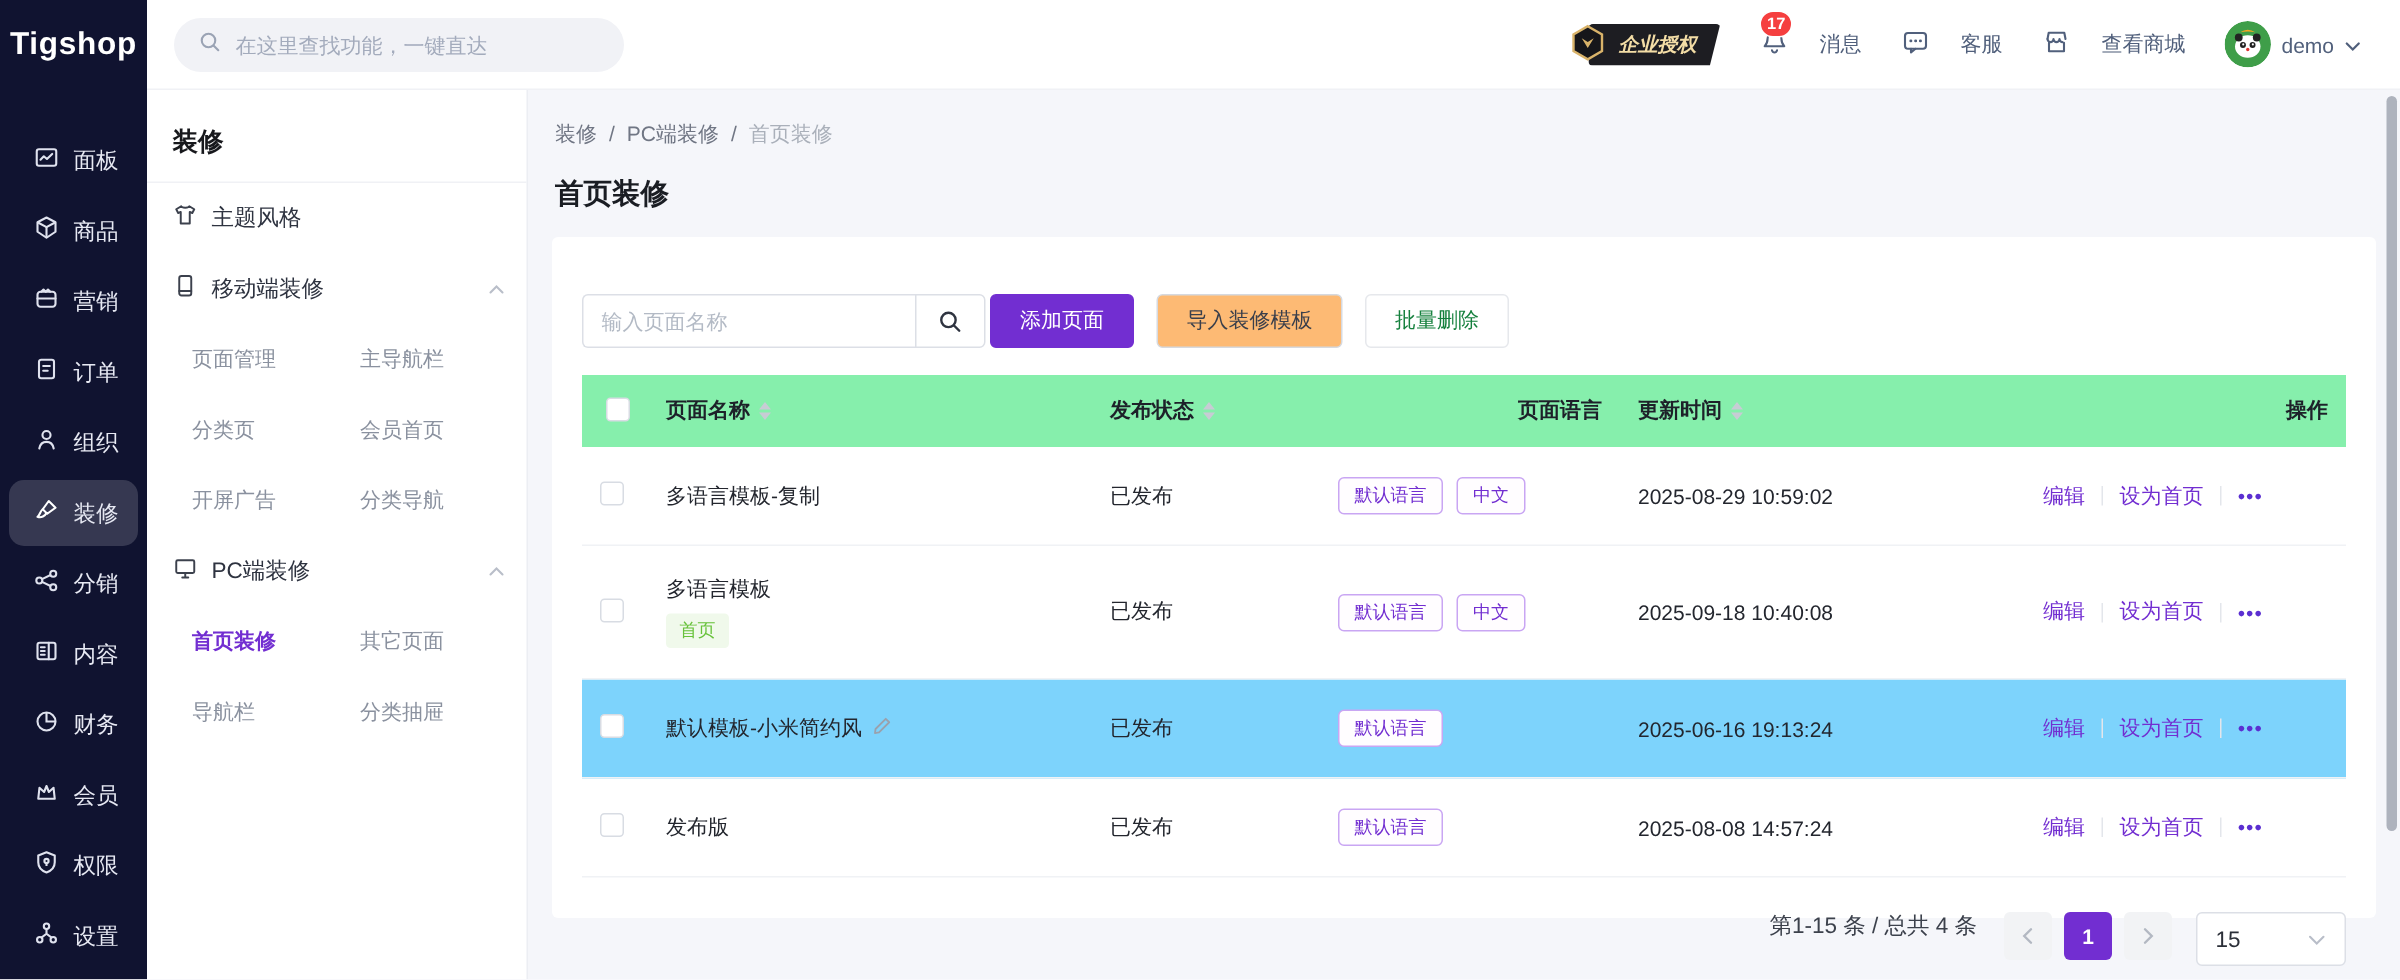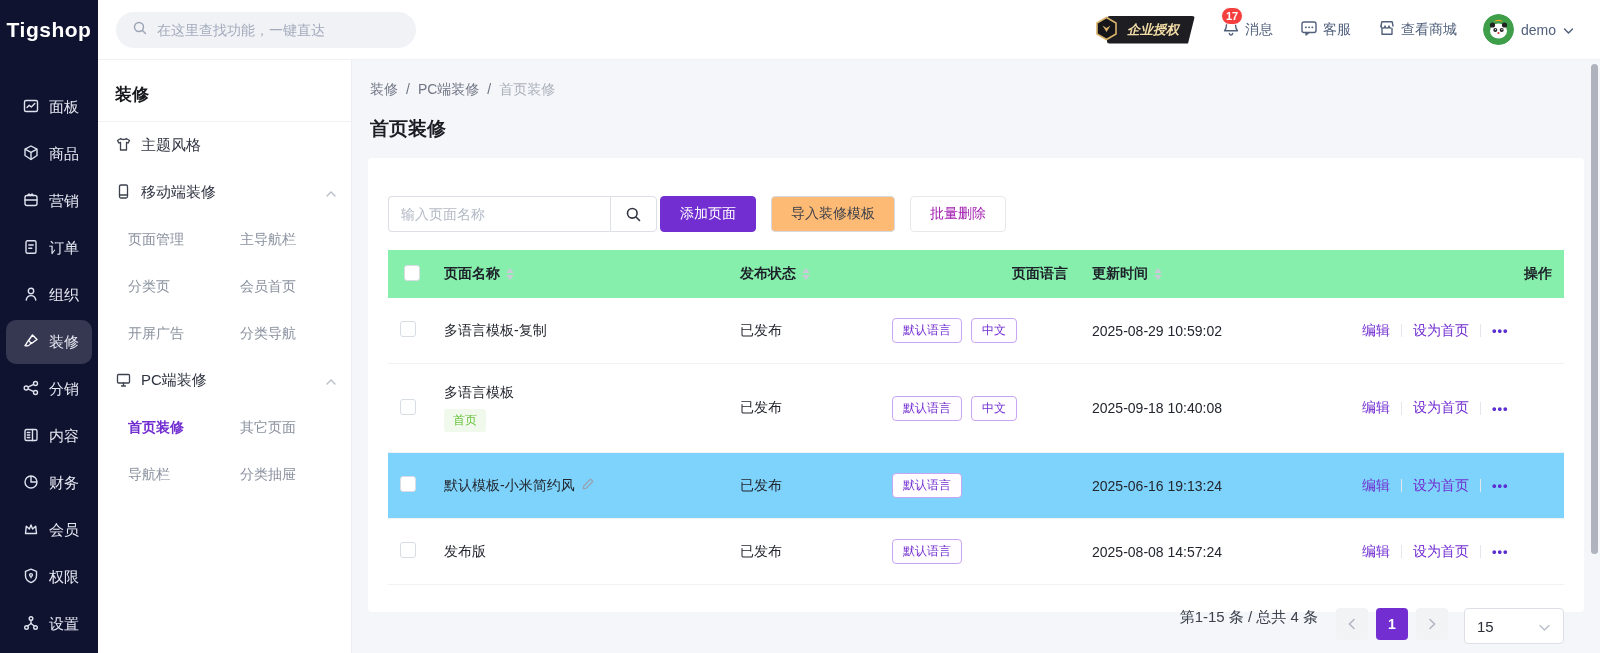--- a/index.html
+++ b/index.html
@@ -17,21 +17,21 @@
 
   
   .topbar { position:absolute; left:98px; top:0; right:0; height:60px; background:#fff; border-bottom:1px solid #f0f1f5; display:flex; align-items:center; padding:0 26px 0 18px; z-index:4; }
   .global-search { display:flex; align-items:center; gap:9px; width:300px; height:36px; border-radius:18px; background:#f1f2f6; padding:0 16px; color:#9aa3b4; font-size:14px; }
   .global-search input { border:none; outline:none; background:transparent; font-size:14px; color:#333; width:100%; font-family:inherit; }
   .global-search input::placeholder { color:#a3abbc; }
   .topbar-right { margin-left:auto; display:flex; align-items:center; gap:26px; color:#51607c; font-size:14px; }
   .license { position:relative; display:flex; align-items:center; height:27px; cursor:pointer; }
   .license-bg { display:flex; align-items:center; background:#1d1d22; color:#f3dda6; font-size:13px; font-weight:700; font-style:italic; padding:5px 16px 5px 20px; margin-left:-13px; border-radius:3px; clip-path:polygon(0 0,100% 0,calc(100% - 7px) 100%,0 100%); }
   .hexagon { position:relative; z-index:2; }
-  .top-item { display:flex; align-items:center; gap:4px; cursor:pointer; }
+  .top-item { display:flex; align-items:center; gap:20px; cursor:pointer; }
   .bell-wrap { position:relative; }
   .notif-badge { position:absolute; top:-11px; left:0px; min-width:20px; height:18px; border-radius:9px; background:#f53f3f; color:#fff; font-size:11px; font-weight:700; display:flex; align-items:center; justify-content:center; padding:0 4px; border:1px solid #fff; }
   .user { display:flex; align-items:center; gap:7px; cursor:pointer; }
   .avatar { width:31px; height:31px; border-radius:50%; overflow:hidden; display:block; }
 
   
   .submenu { position:absolute; left:98px; top:60px; width:254px; bottom:0; background:#fff; border-right:1px solid #eceef3; z-index:3; }
   .submenu-title { padding:23px 16px 15px 17px; font-size:17px; font-weight:700; color:#17181c; border-bottom:1px solid #f0f1f5; }
   .submenu-item, .submenu-group { display:flex; align-items:center; gap:9px; height:47px; padding:0 14px 0 17px; font-size:15px; color:#2e3340; cursor:pointer; }
   .submenu-group .chev { margin-left:auto; }
@@ -48,21 +48,21 @@
 
   
   .toolbar { display:flex; align-items:center; margin-top:18px; }
   .input-group { display:flex; }
   .page-search { width:222px; height:36px; border:1px solid #dcdfe6; border-right:none; border-radius:4px 0 0 4px; padding:0 12px; font-size:14px; color:#333; outline:none; font-family:inherit; }
   .page-search::placeholder { color:#b3bac5; }
   .search-btn { width:47px; height:36px; border:1px solid #dcdfe6; border-radius:0 4px 4px 0; background:#fff; display:flex; align-items:center; justify-content:center; cursor:pointer; }
   .btn { height:36px; padding:0 19px; border-radius:4px; font-size:14px; display:flex; align-items:center; cursor:pointer; font-family:inherit; }
   .btn-primary { background:#722ed1; color:#fff; border:1px solid #722ed1; margin-left:3px; }
   .btn-plain { background:#fdba74; color:#3a3f4b; border:1px solid #d6d9df; margin-left:15px; }
-  .btn-disabled { background:#fff; color:#a21caf; border:1px solid #e6e8ec; margin-left:15px; cursor:not-allowed; }
+  .btn-disabled { background:#fff; color:#15803d; border:1px solid #e6e8ec; margin-left:15px; cursor:not-allowed; }
 
   
   table { width:100%; border-collapse:collapse; margin-top:18px; table-layout:fixed; }
   thead th { background:#86efac; height:48px; font-size:14px; font-weight:700; color:#1d2129; text-align:right; padding:0 12px; }
   tbody td { border-bottom:1px solid #f0f2f5; padding:20px 12px; font-size:14px; color:#23262e; vertical-align:middle; }
   tr.hovered td { background:#7dd3fc; }
   .th-flex { display:flex; align-items:center; gap:6px; }
   .sorter { display:flex; flex-direction:column; }
   .caret-up { width:0;height:0;border-left:4px solid transparent;border-right:4px solid transparent;border-bottom:5px solid #c7ccd4; margin-bottom:2px; }
   .caret-down { width:0;height:0;border-left:4px solid transparent;border-right:4px solid transparent;border-top:5px solid #c7ccd4; }

